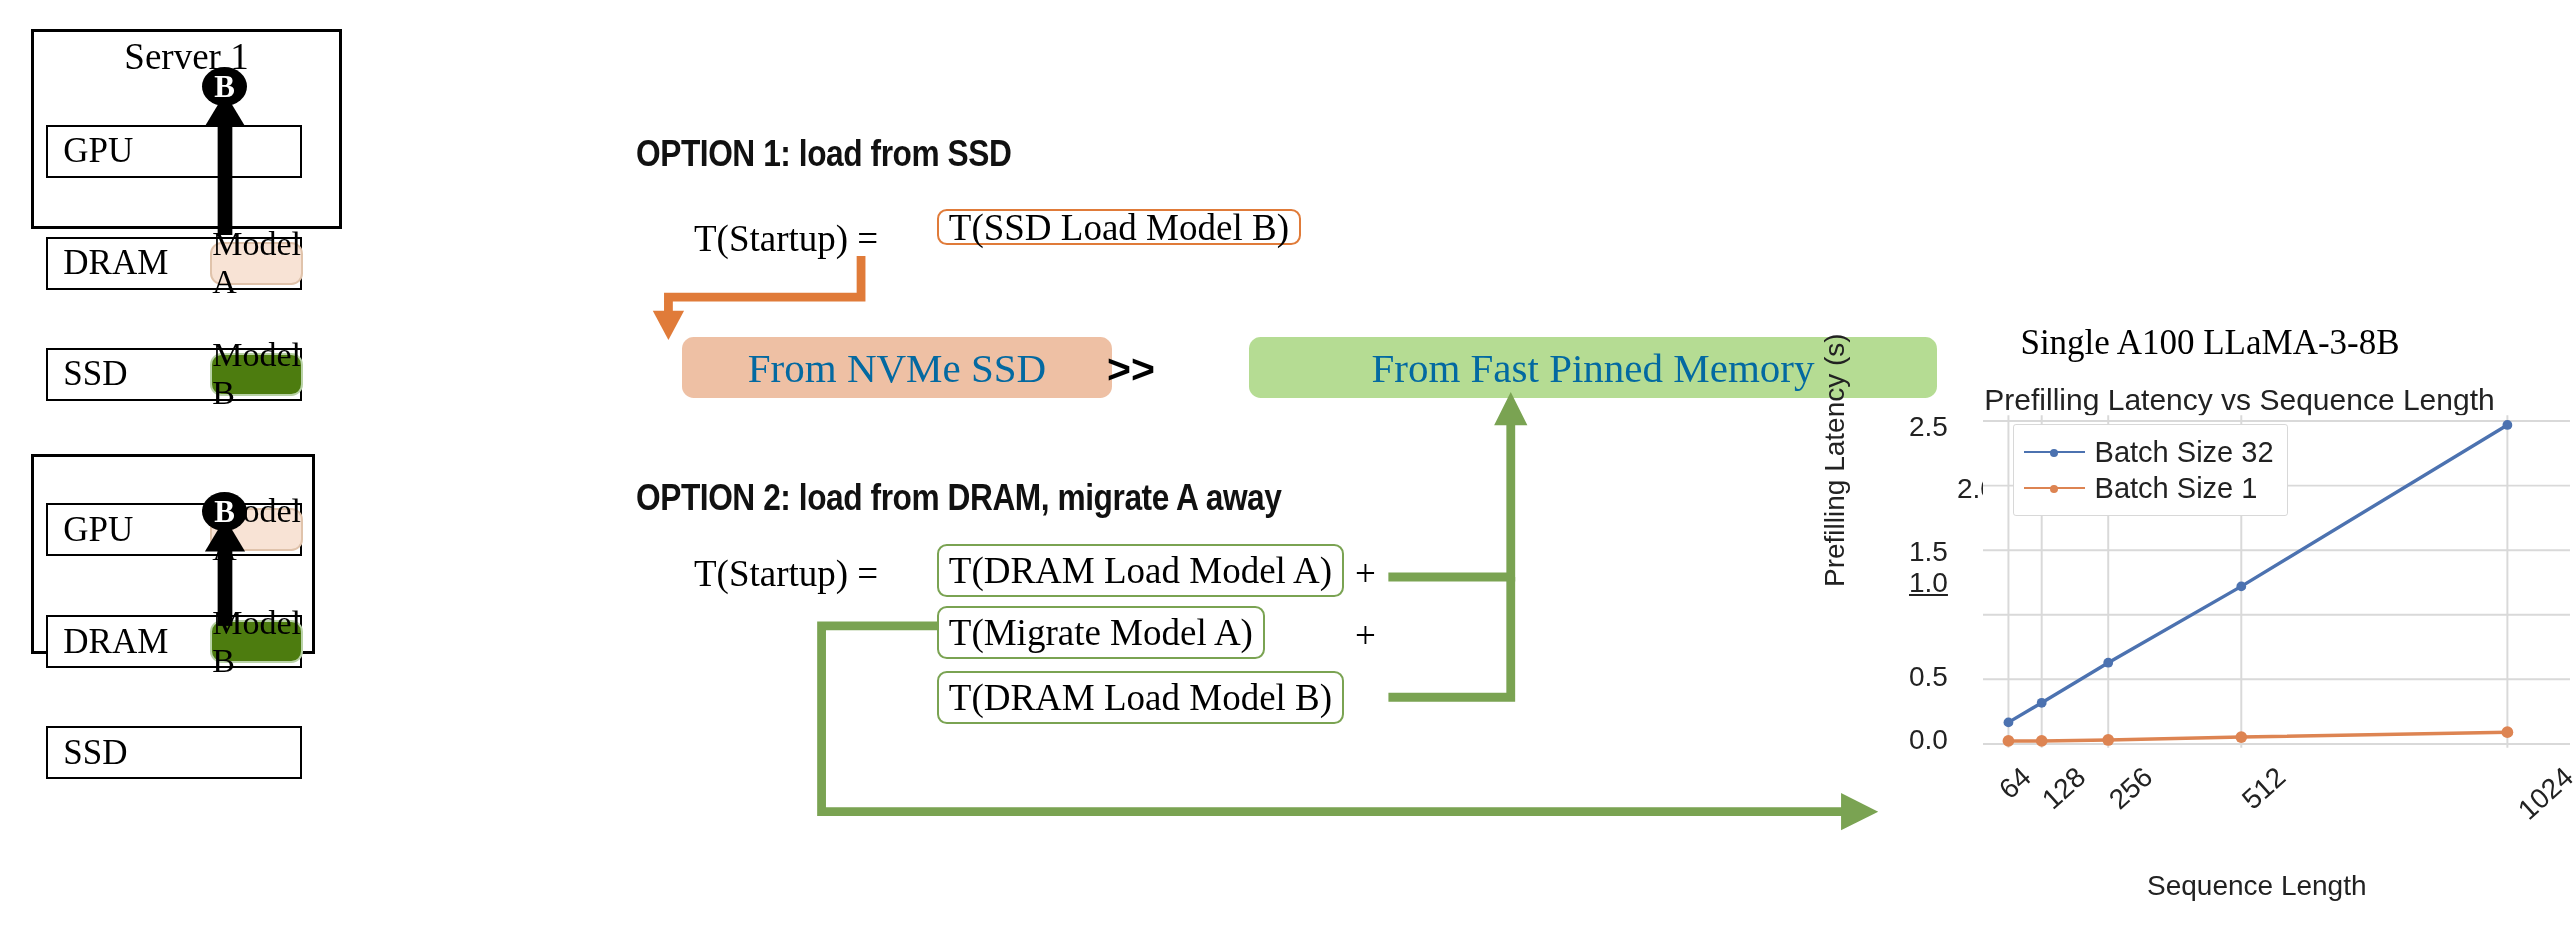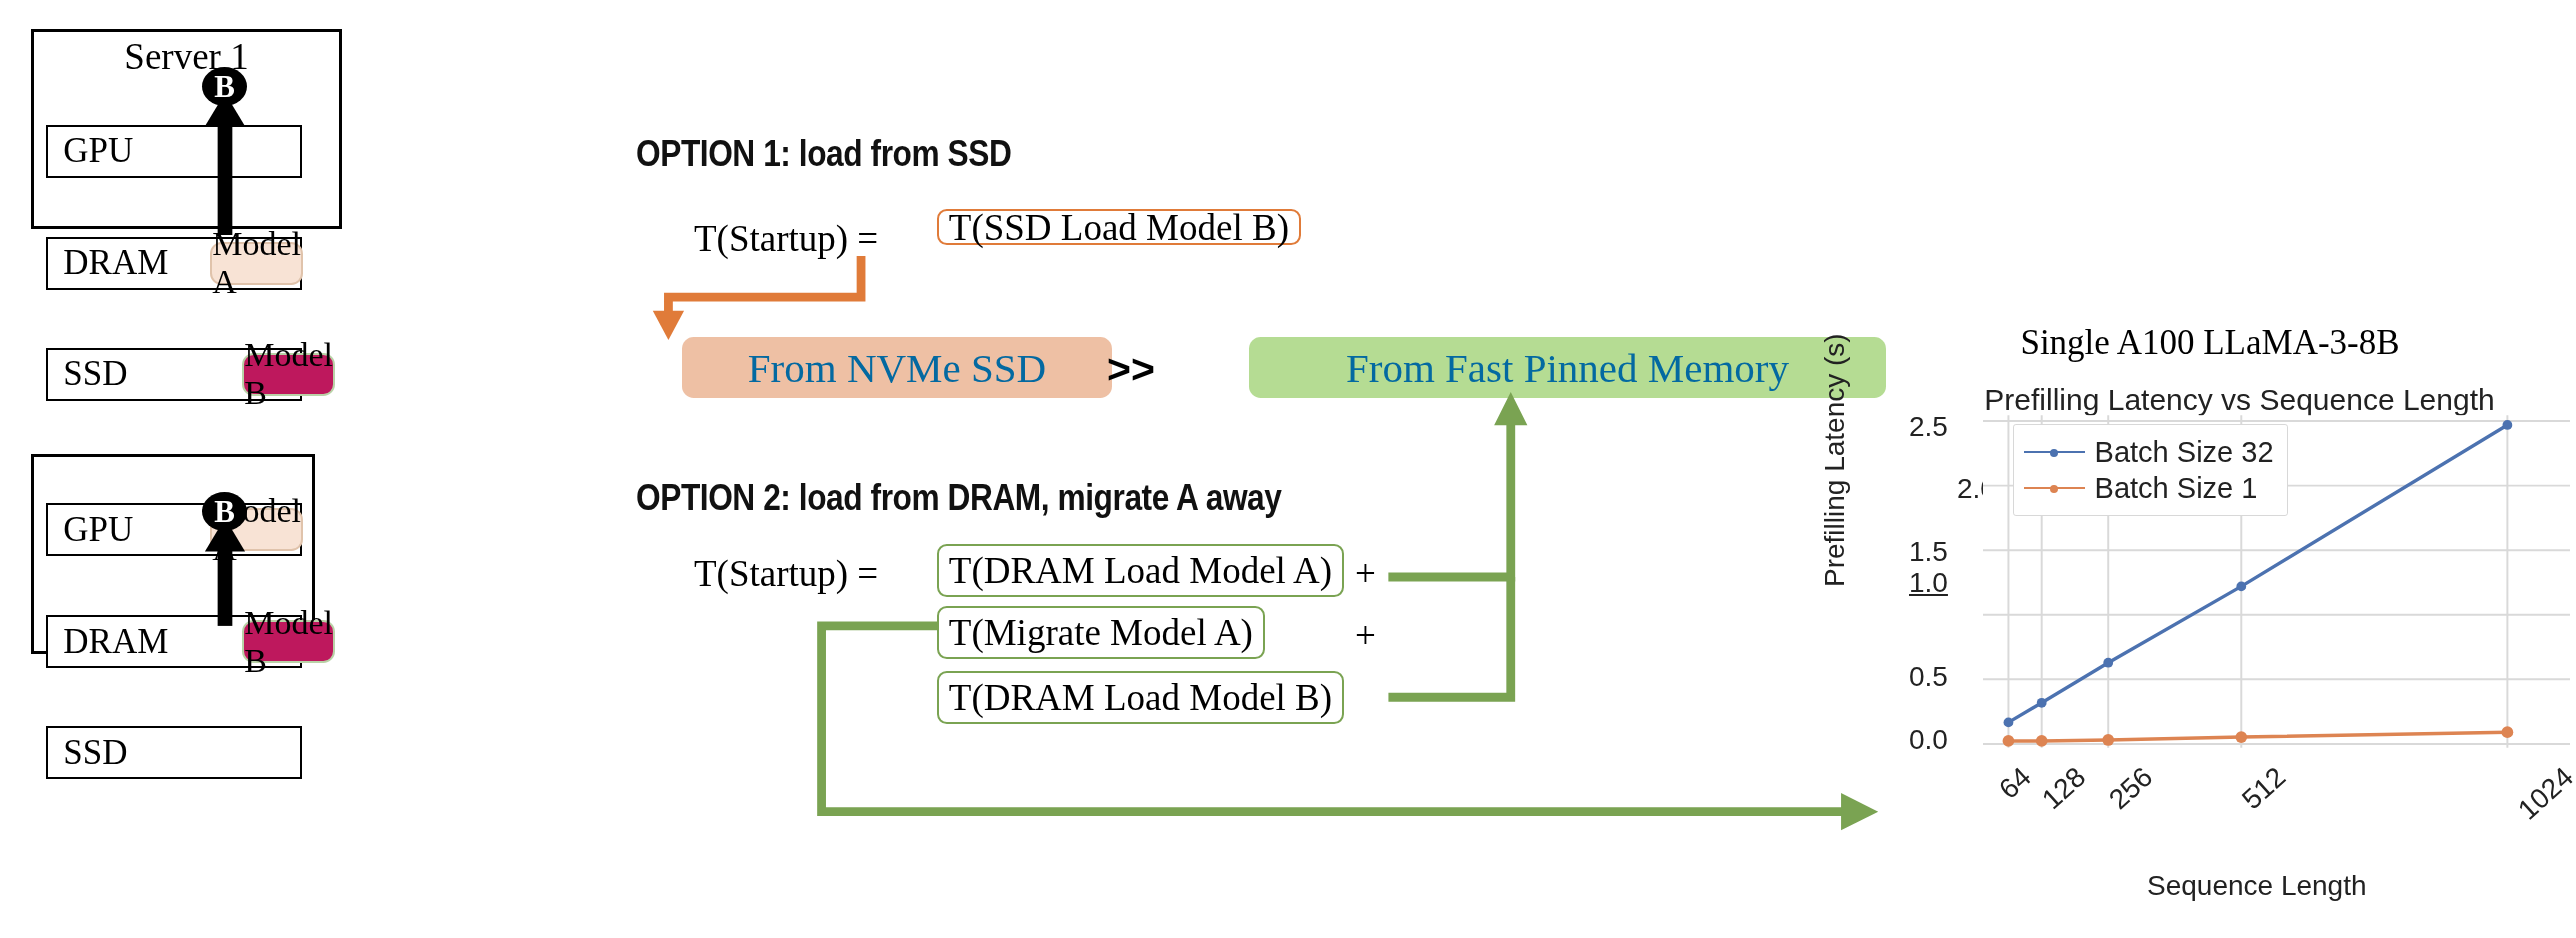--- a/index.html
+++ b/index.html
@@ -26,21 +26,21 @@
     font-family:"Liberation Serif",serif;font-size:35px;color:#000;
     padding-left:15.6px;width:147px;flex:none;
   }
   .chip{
     border-radius:11.7px;box-sizing:border-box;
     display:flex;align-items:center;justify-content:center;
     font-family:"Liberation Serif",serif;font-size:34px;color:#000;
     height:43px;width:196px;
   }
   .chip-a{background:#f8e3d5;border:2px solid #e0c3ab;}
-  .chip-b{background:#be185d;border:2px solid #b9d2a7;margin-left:32px;}
+  .chip-b{background:#4d7c0f;border:2px solid #b9d2a7;}
 
   
   .badge-b{
     width:45px;height:39px;border-radius:50%;background:#000;
     display:flex;align-items:center;justify-content:center;
     color:#fff;font-family:"Liberation Serif",serif;font-size:31px;font-weight:bold;
     z-index:5;
   }
   .black-arrow{z-index:4;}
 
@@ -163,21 +163,21 @@
 <div class="abs math" style="left:694px;top:217px;">T(Startup) =</div>
 <div class="abs boxed box-orange math" style="left:937px;top:209px;height:36px;">T(SSD Load Model B)</div>
 
 <svg class="abs" style="left:636px;top:256px;" width="587" height="88" viewBox="0 0 600 90">
   <path d="M 230 0 L 230 42 L 33 42 L 33 62" fill="none" stroke="#e07b39" stroke-width="9"></path>
   <polygon points="33,86 17,56 49,56" fill="#e07b39"></polygon>
 </svg>
 
 <div class="abs pill pill-orange" style="left:638px;top:337px;width:430px;height:61px;">From NVMe SSD</div>
 <div class="abs gg" style="left:1107px;top:346px;">&gt;&gt;</div>
-<div class="abs pill pill-green" style="left:1205px;top:337px;width:637px;height:61px;">From Fast Pinned Memory</div>
+<div class="abs pill pill-green" style="left:1205px;top:337px;width:688px;height:61px;">From Fast Pinned Memory</div>
 
 <div class="abs option-head" style="left:636px;top:477px;">OPTION 2: load from DRAM, migrate A away</div>
 
 <div class="abs math" style="left:694px;top:552px;">T(Startup) =</div>
 
 <div class="abs boxed box-green math" style="left:937px;top:544px;height:53px;">T(DRAM Load Model A)</div>
 <div class="abs math" style="left:1355px;top:552px;">+</div>
 
 <div class="abs boxed box-green math" style="left:937px;top:606px;height:53px;">T(Migrate Model A)</div>
 <div class="abs math" style="left:1355px;top:614px;">+</div>

